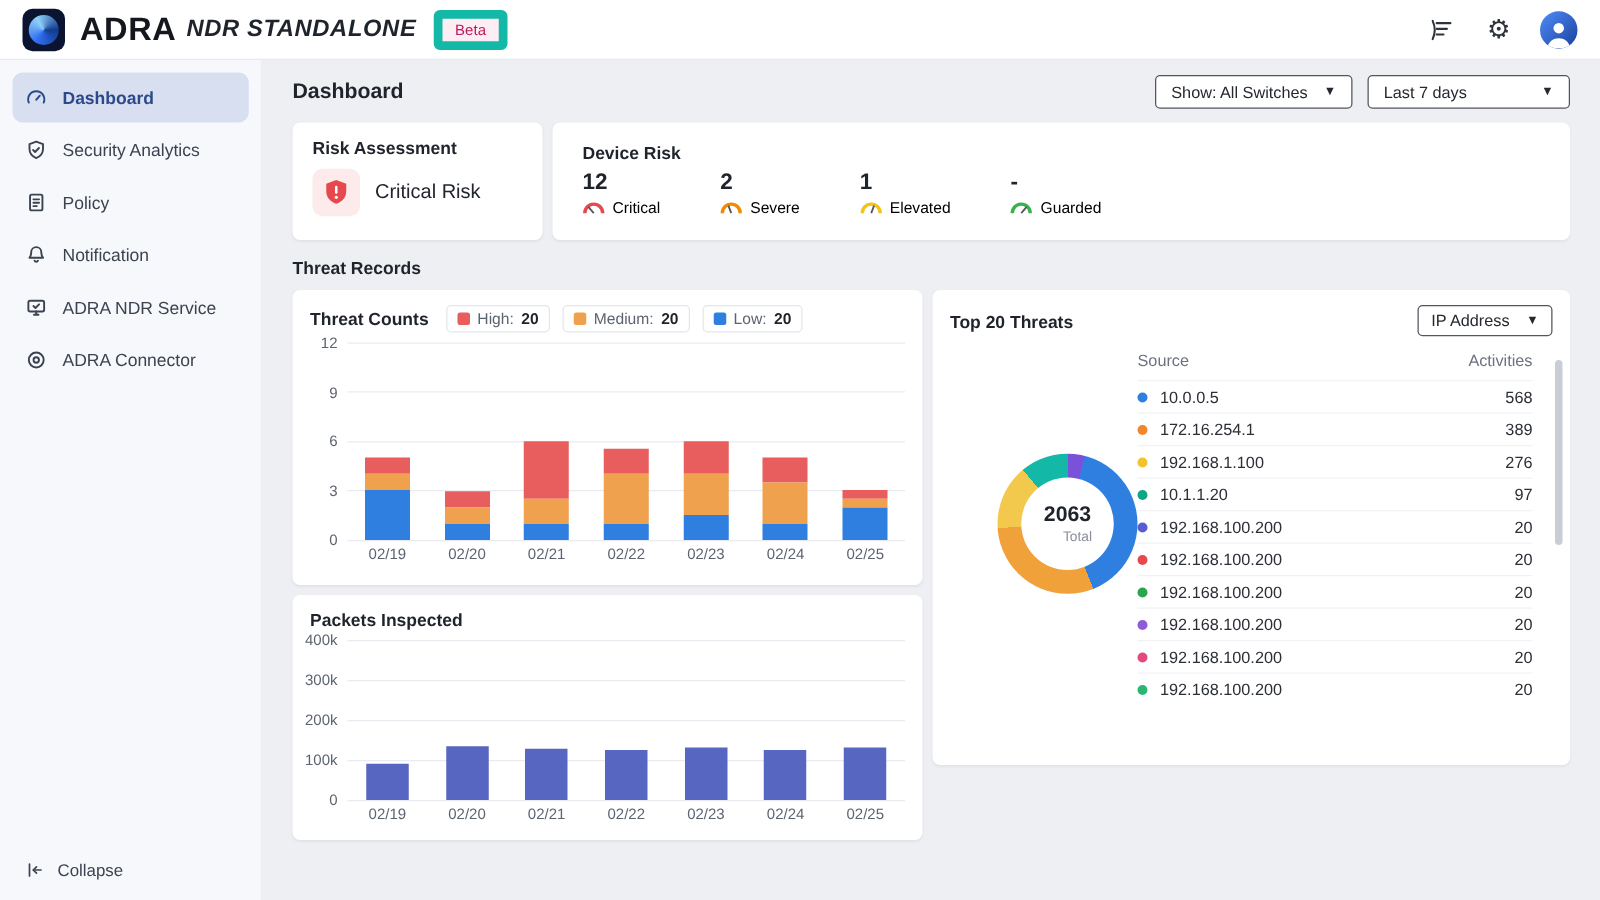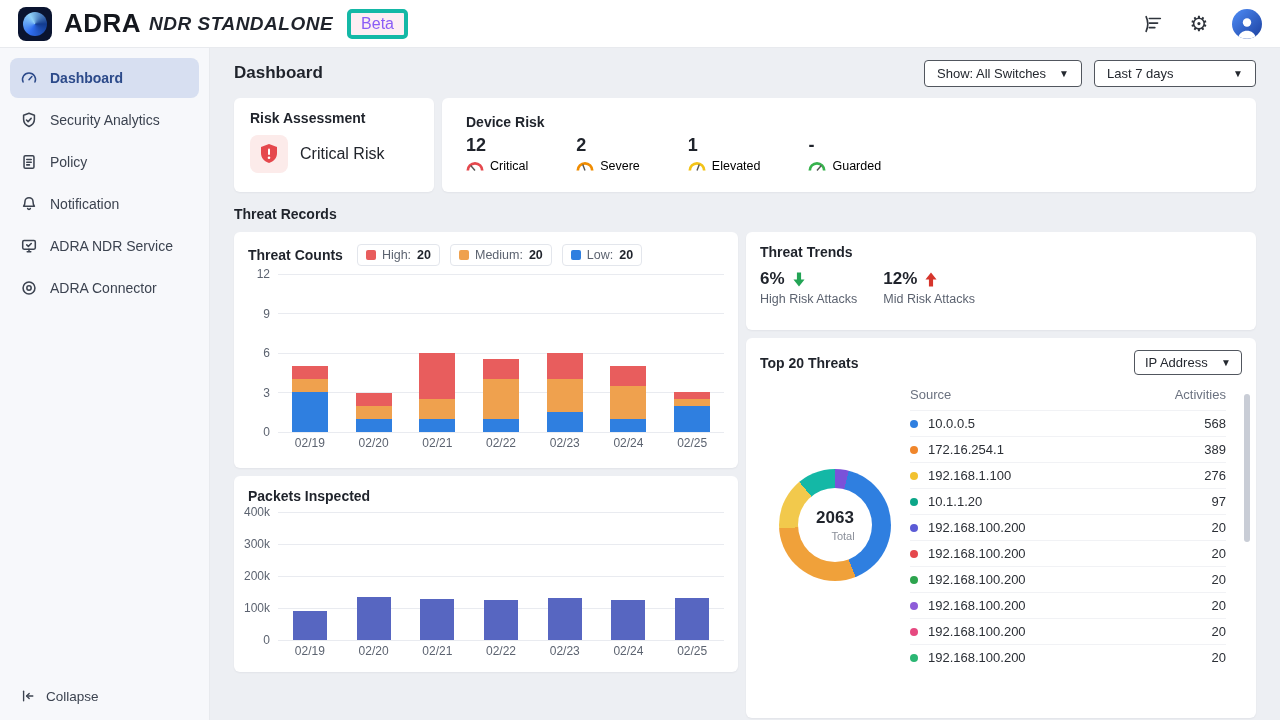--- a/index.html
+++ b/index.html
@@ -8,22 +8,22 @@
 
   
   .topbar { height:48px; display:flex; align-items:center; padding:0 18px;
     background:#fff; border-bottom:1px solid #e8eaee; position:relative; z-index:5; }
   .logo { width:34px; height:34px; border-radius:8px; background:#0a1430;
     display:flex; align-items:center; justify-content:center; margin-right:12px; }
   .logo-orb { width:24px; height:24px; border-radius:50%;
     background:conic-gradient(from 210deg,#2f6df0,#8fd0f8,#123b8f,#2f6df0); }
   .brand { font-size:26px; font-weight:800; letter-spacing:.5px; color:#14171d; }
   .product { font-size:19px; font-style:italic; font-weight:700; margin-left:8px; letter-spacing:.5px; }
-  .beta-badge { margin-left:14px; font-size:16px; color:#8b5cf6; background:#fdeef3;
-    border:4px solid #14b8a6; border-radius:5px; padding:2px 10px; }
+  .beta-badge { margin-left:14px; font-size:12px; color:#be185d; background:#fdeef3;
+    border:7px solid #14b8a6; border-radius:5px; padding:2px 10px; }
   .topbar-right { margin-left:auto; display:flex; align-items:center; gap:20px; }
   .icon-btn { width:26px; height:26px; display:flex; align-items:center; justify-content:center;
     color:#2f343c; cursor:pointer; }
   .gear-glyph { font-size:21px; line-height:1; }
   .avatar { width:30px; height:30px; border-radius:50%; overflow:hidden;
     background:linear-gradient(135deg,#4f8df7,#1b3f9e); display:flex; align-items:flex-end; justify-content:center; cursor:pointer; }
 
   
   .sidebar { position:absolute; top:48px; left:0; width:210px; bottom:0;
     background:#f7f8fb; border-right:1px solid #e8eaee; padding-top:8px; }
@@ -92,21 +92,21 @@
 
   .trends-card { height:98px; padding:12px 14px; }
   .trends { display:flex; gap:26px; margin-top:9px; }
   .trend .pct { font-size:17px; font-weight:700; display:flex; align-items:center; gap:7px; }
   .trend .lbl { font-size:12.5px; color:#5c6370; margin-top:3px; }
 
   .t20-card { height:380px; padding:12px 14px; position:relative; }
   .t20-head { display:flex; justify-content:space-between; align-items:center; }
   .dd-ip { width:108px; padding:4px 10px; }
   .t20-body { display:flex; margin-top:6px; }
-  .donut-col { width:150px; display:flex; justify-content:center; align-items:flex-start; padding-top:88px; }
+  .donut-col { width:150px; display:flex; justify-content:flex-end; align-items:flex-start; padding-top:88px; }
   .donut { width:112px; height:112px; border-radius:50%; position:relative; }
   .donut::after { content:""; position:absolute; inset:19px; background:#fff; border-radius:50%; }
   .donut-center { position:absolute; inset:0; display:flex; flex-direction:column;
     align-items:center; justify-content:center; z-index:1; }
   .donut-total { font-size:17px; font-weight:700; }
   .donut-sub { font-size:11px; color:#8a8f99; margin-top:2px;margin-left:16px; }
 
   .table-col { flex:1; padding-right:16px; }
   .t-headrow { display:flex; justify-content:space-between; font-size:13px; color:#6b7280; padding:6px 0 8px; }
   .t-row { display:flex; align-items:center; height:26px; border-top:1px solid #f1f2f5; font-size:13px; color:#2b2f36; cursor:pointer; }
@@ -441,43 +441,20 @@
                 <div class="xlab">02/23</div>
                 <div class="xlab">02/24</div>
                 <div class="xlab">02/25</div>
               </div>
             </div>
         </div>
       </section>
     </div>
 
     <div class="right-col">
-      <section class="card trends-card">
-        <div class="card-title">Threat Trends</div>
-        <div class="trends">
-          <div class="trend">
-            <div class="pct">
-              <span>6%</span>
-              <svg width="14" height="15" viewBox="0 0 12 13">
-                <path d="M4.2 0.5h3.6v6h3L6 12.5 1.2 6.5h3z" fill="#23a455"></path>
-              </svg>
-            </div>
-            <div class="lbl">High Risk Attacks</div>
-          </div>
-          <div class="trend">
-            <div class="pct">
-              <span>12%</span>
-              <svg width="14" height="15" viewBox="0 0 12 13">
-                <path d="M4.2 12.5h3.6v-6h3L6 0.5 1.2 6.5h3z" fill="#d6352c"></path>
-              </svg>
-            </div>
-            <div class="lbl">Mid Risk Attacks</div>
-          </div>
-        </div>
-      </section>
 
       <section class="card t20-card">
         <div class="t20-head">
           <div class="card-title">Top 20 Threats</div>
           <div class="dropdown dd-ip">
             <span>IP Address</span>
             <span class="dd-arrow">▼</span>
           </div>
         </div>
         <div class="t20-body">

